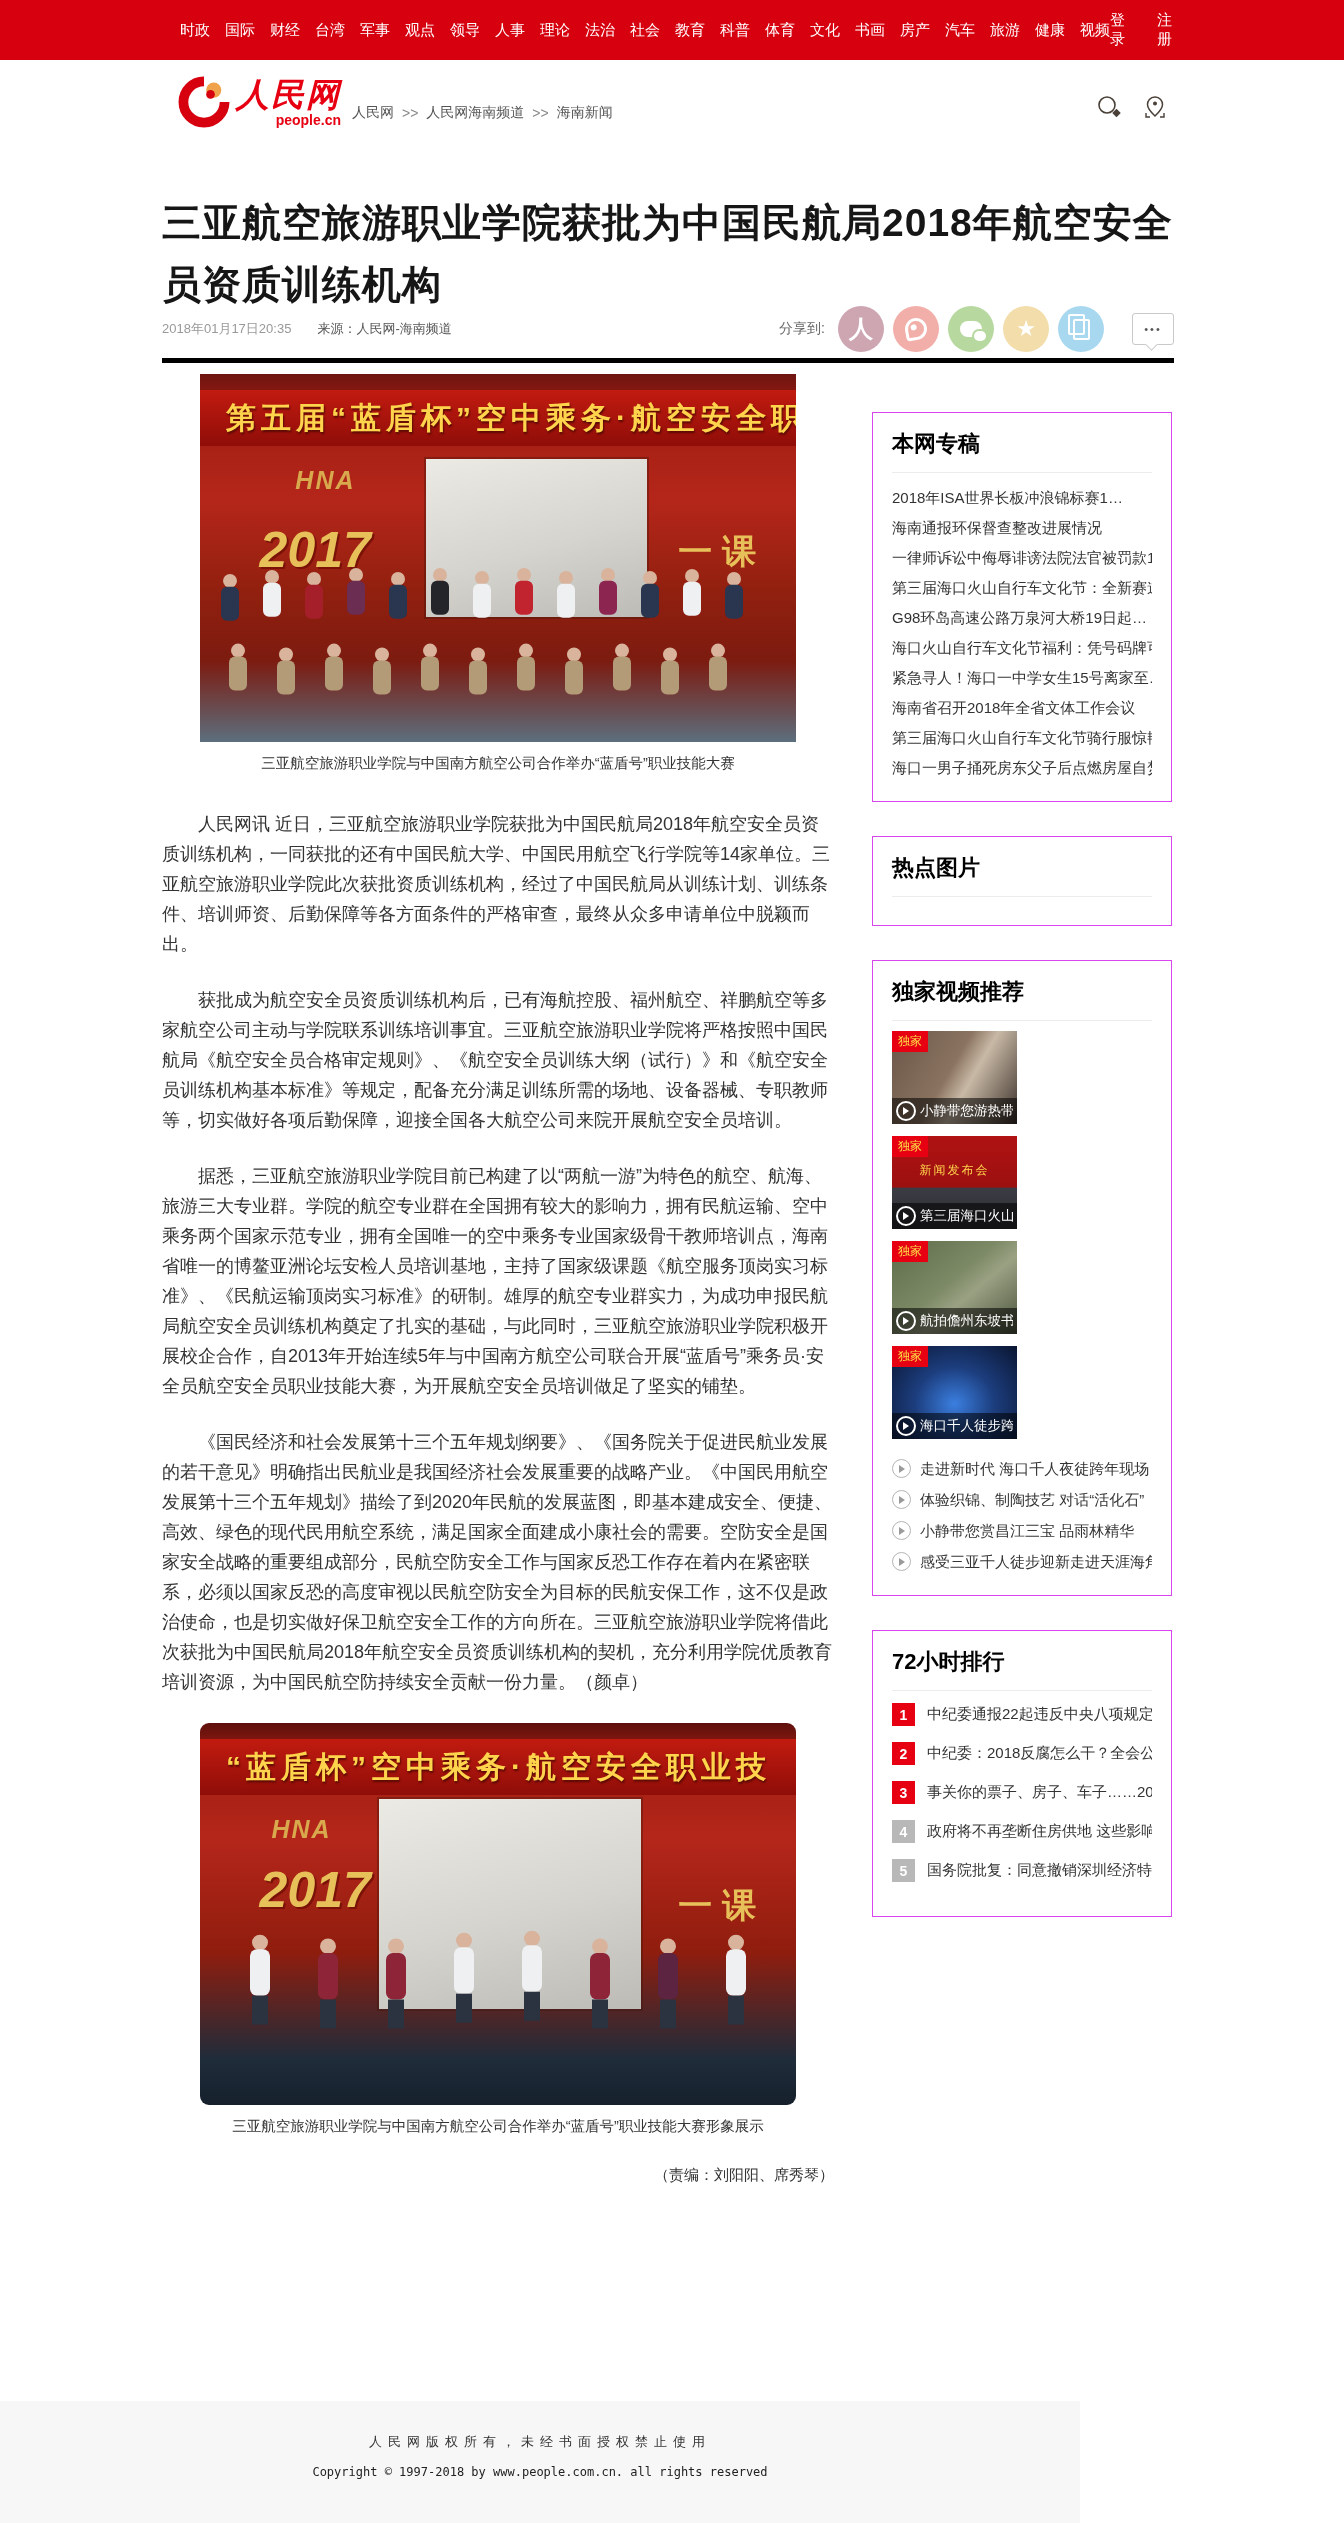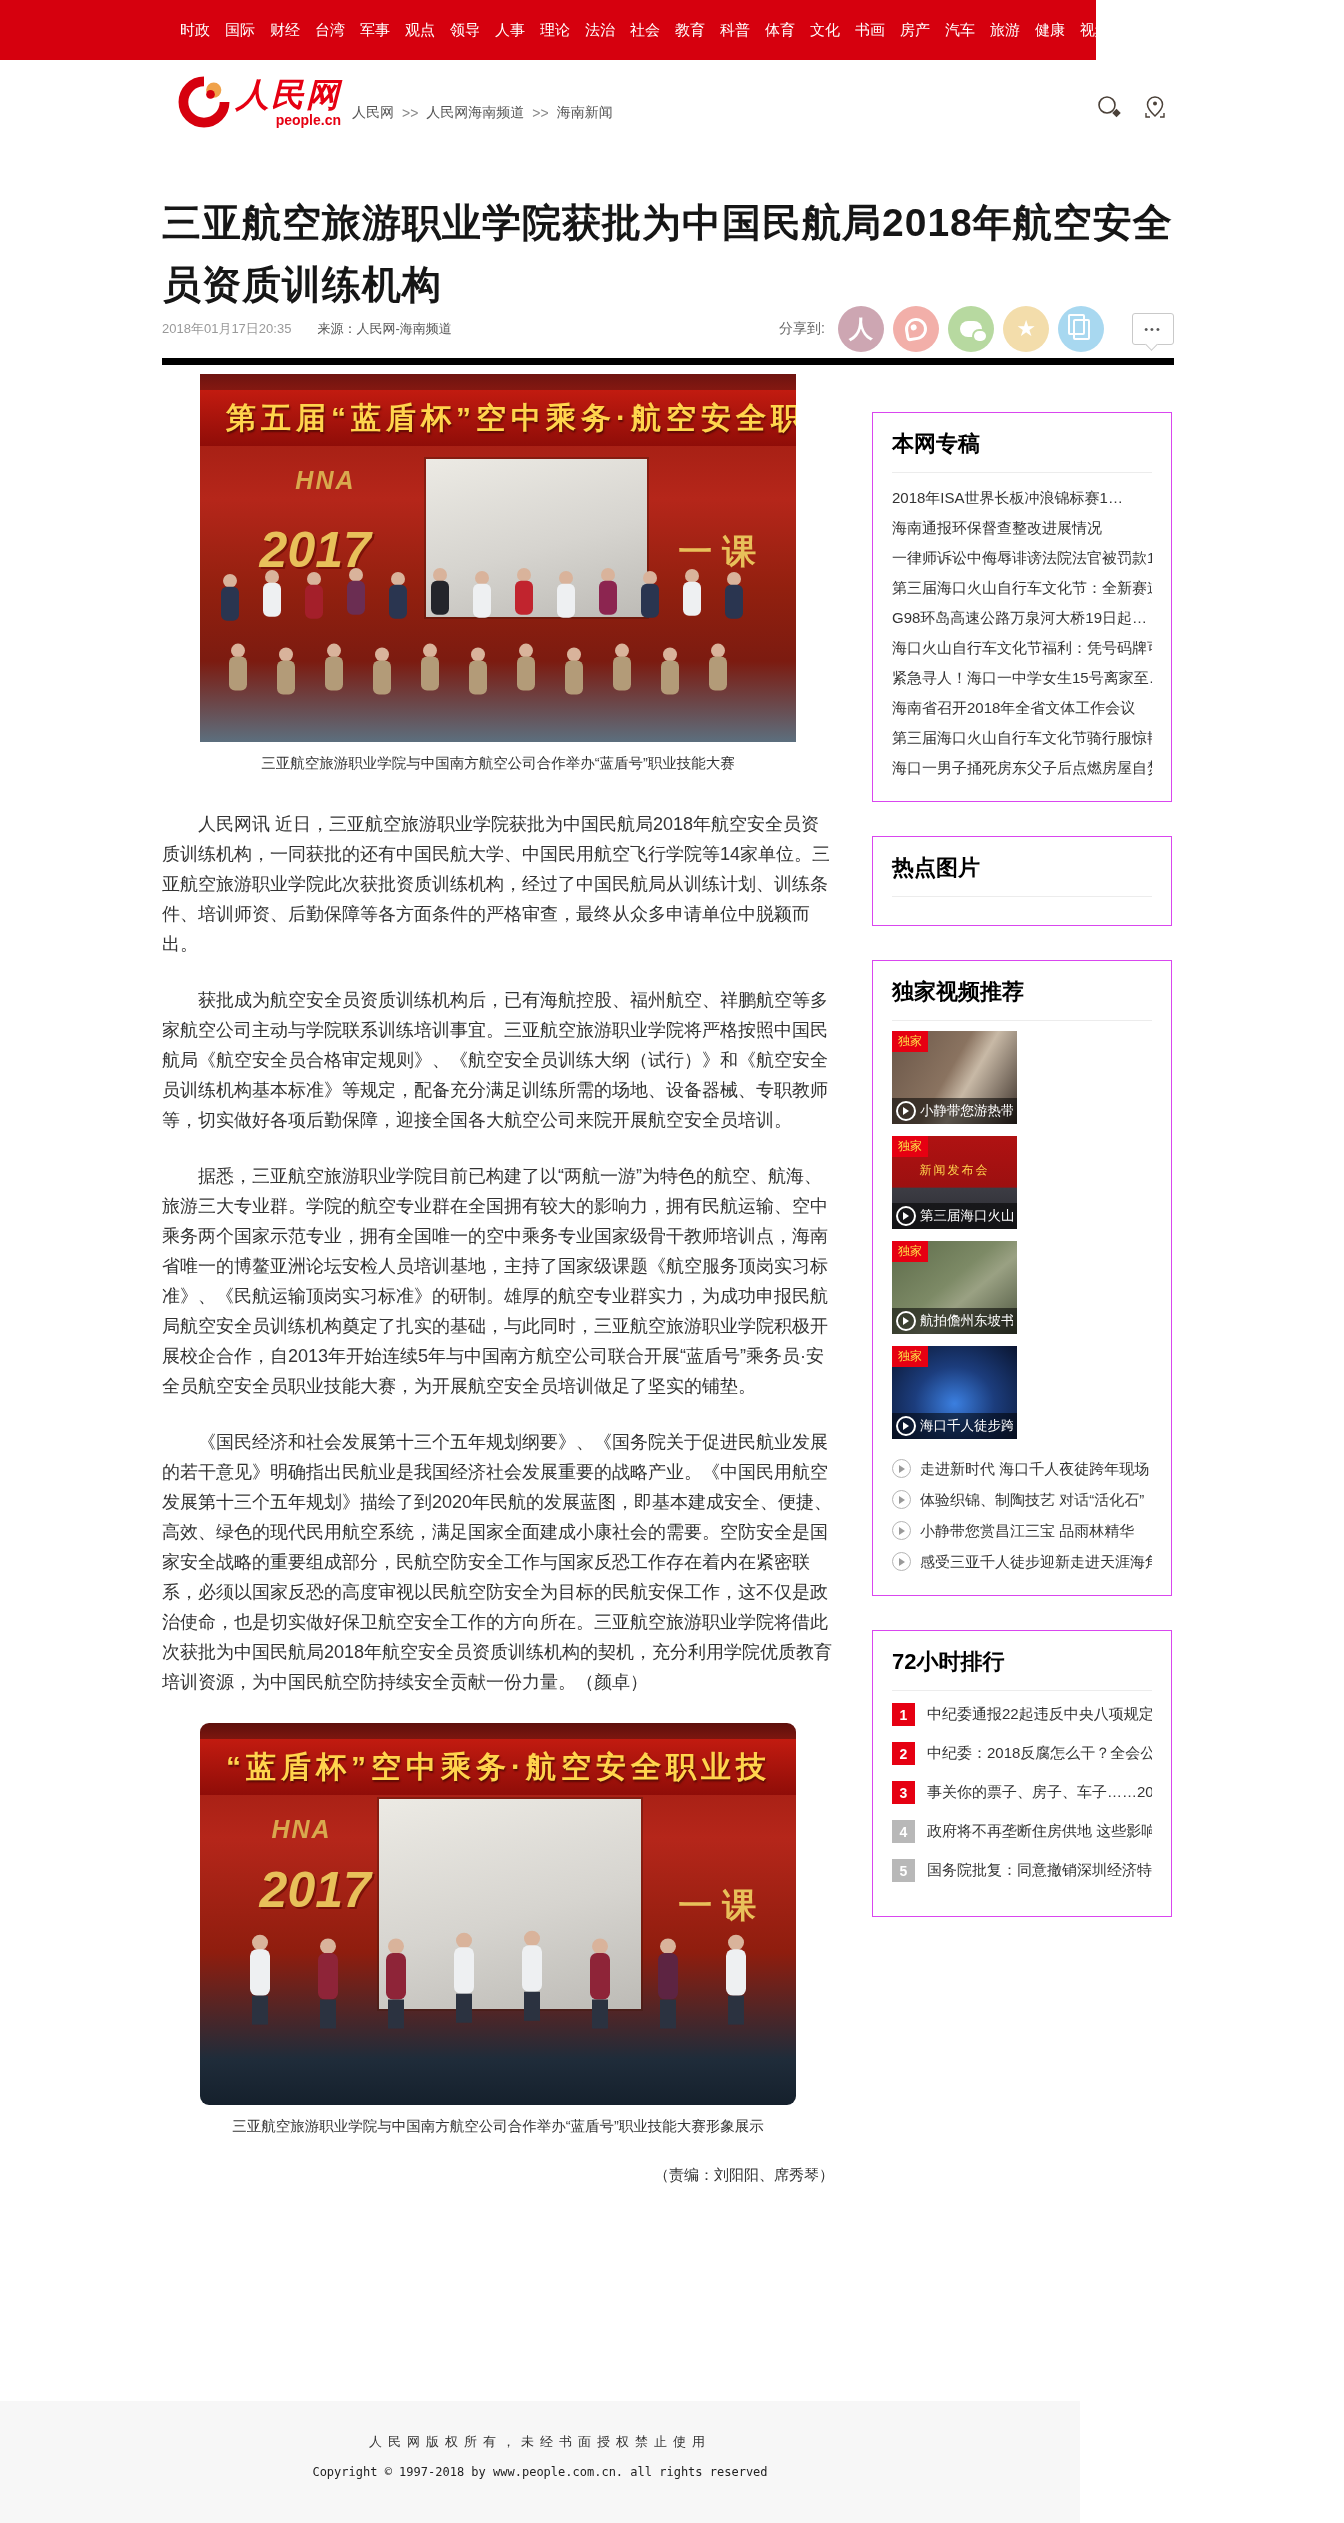--- a/index.html
+++ b/index.html
@@ -1,41 +1,41 @@
 <!DOCTYPE html>
 <html><head>
 <meta charset="utf-8">
 <style>
   html,body{margin:0;padding:0;background:#fff;}
   body{width:1344px;height:2523px;position:relative;font-family:"Liberation Sans","DejaVu Sans",sans-serif;overflow:hidden;}
   a{text-decoration:none;color:inherit;cursor:pointer;}
 
   
-  .topbar{position:absolute;top:0;left:0;width:1096px;height:60px;background:#d6000e;display:flex;align-items:center;}
+  .topbar{position:absolute;top:0;left:0;width:1344px;height:60px;background:#d6000e;display:flex;align-items:center;}
   .nav-links{display:flex;gap:15px;margin-left:180px;flex-wrap:nowrap;}
   .nav-link{color:#fff;font-size:15px;white-space:nowrap;}
   .topbar-right{margin-left:auto;margin-right:172px;display:flex;gap:32px;}
   .topbar-right a{color:#fff;font-size:15px;}
 
   
   .masthead{position:absolute;top:60px;left:0;width:1344px;height:108px;background:#fff;}
   .logo{position:absolute;left:178px;top:16px;display:flex;align-items:center;gap:6px;}
   .logo-mark{width:52px;height:52px;}
   .logo-text{display:flex;flex-direction:column;line-height:1;}
   .logo-cn{font-size:33px;font-weight:bold;color:#e60012;font-style:italic;letter-spacing:2px;}
   .logo-en{font-size:14px;font-weight:bold;color:#e60012;text-align:right;margin-top:2px;}
   .breadcrumb{position:absolute;left:352px;top:44px;font-size:14px;color:#555;display:flex;gap:8px;align-items:center;}
   .crumb-sep{color:#888;}
   .mast-icons{position:absolute;right:176px;top:34px;display:flex;gap:20px;align-items:center;}
   .icon-search{width:26px;height:26px;}
   .icon-geo{width:26px;height:26px;}
 
   
   .article-title{position:absolute;left:162px;top:166px;width:1014px;font-size:39px;line-height:62px;font-weight:bold;color:#161616;letter-spacing:1px;}
-  .meta-row{position:absolute;left:162px;top:300px;width:1012px;height:58px;display:flex;align-items:center;border-bottom:7px solid #000000;text-align:right;}
+  .meta-row{position:absolute;left:162px;top:300px;width:1012px;height:58px;display:flex;align-items:center;border-bottom:5px solid #000000;text-align:right;}
   .meta-date{font-size:13px;color:#999;}
   .meta-src{font-size:13px;color:#555;margin-left:26px;}
   .meta-src a{color:#555;}
   .share-box{margin-left:auto;display:flex;align-items:center;gap:9px;}
   .share-label{font-size:14px;color:#666;margin-right:4px;}
   .share-circle{width:46px;height:46px;border-radius:50%;display:flex;align-items:center;justify-content:center;position:relative;}
   .sc1{background:#cda6b2;} .sc2{background:#f2afa9;} .sc3{background:#b7d9a0;} .sc4{background:#f3ddab;} .sc5{background:#a8d8f0;}
   .g-people{color:#fff;font-size:24px;font-weight:bold;}
   .g-weibo{width:16px;height:16px;border:3px solid #fff;border-radius:50% 50% 50% 4px;position:relative;transform:rotate(-10deg);}
   .g-weibo::after{content:"";position:absolute;width:6px;height:6px;background:#fff;border-radius:50%;top:3px;left:3px;}

